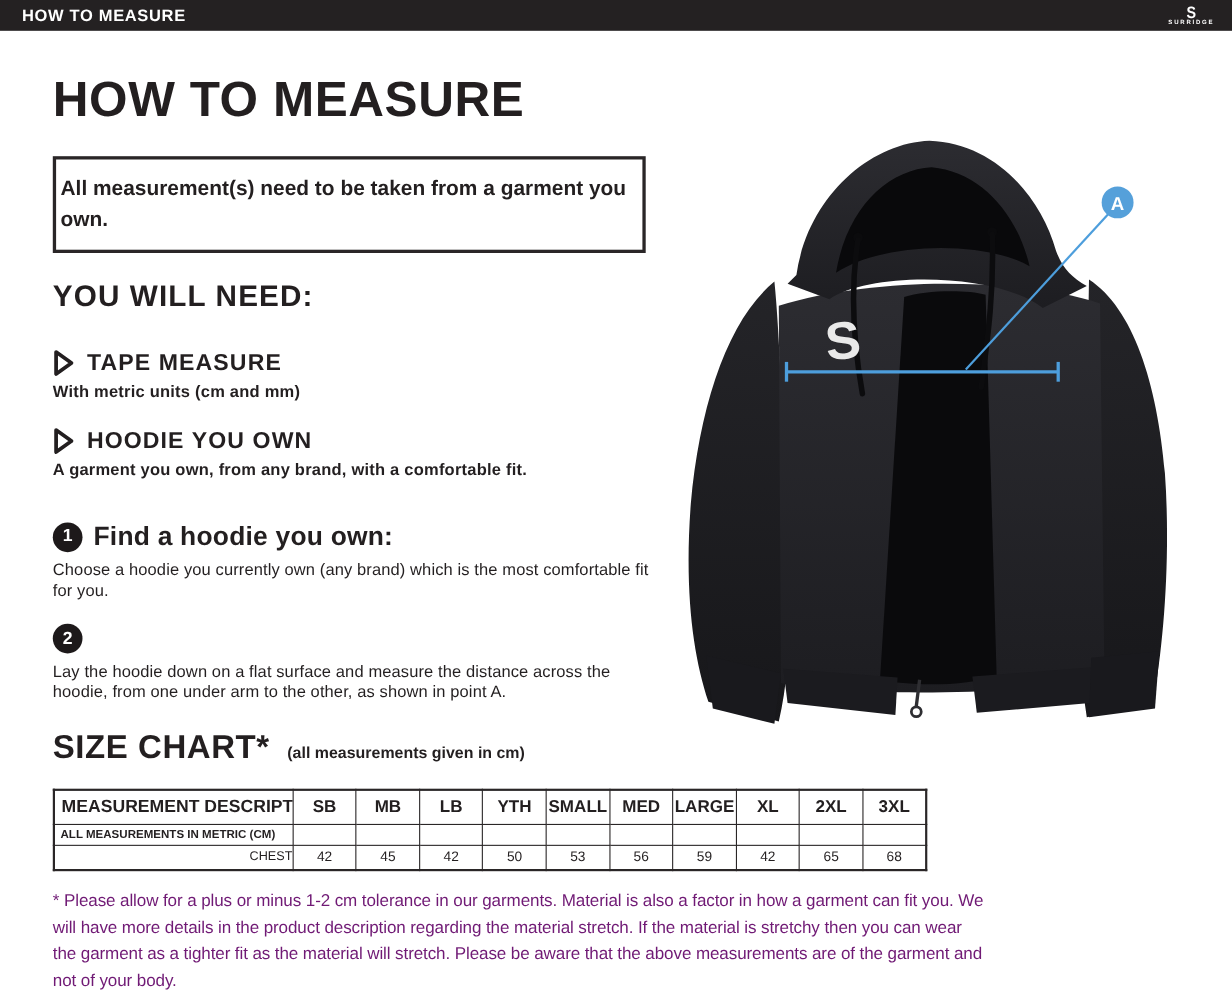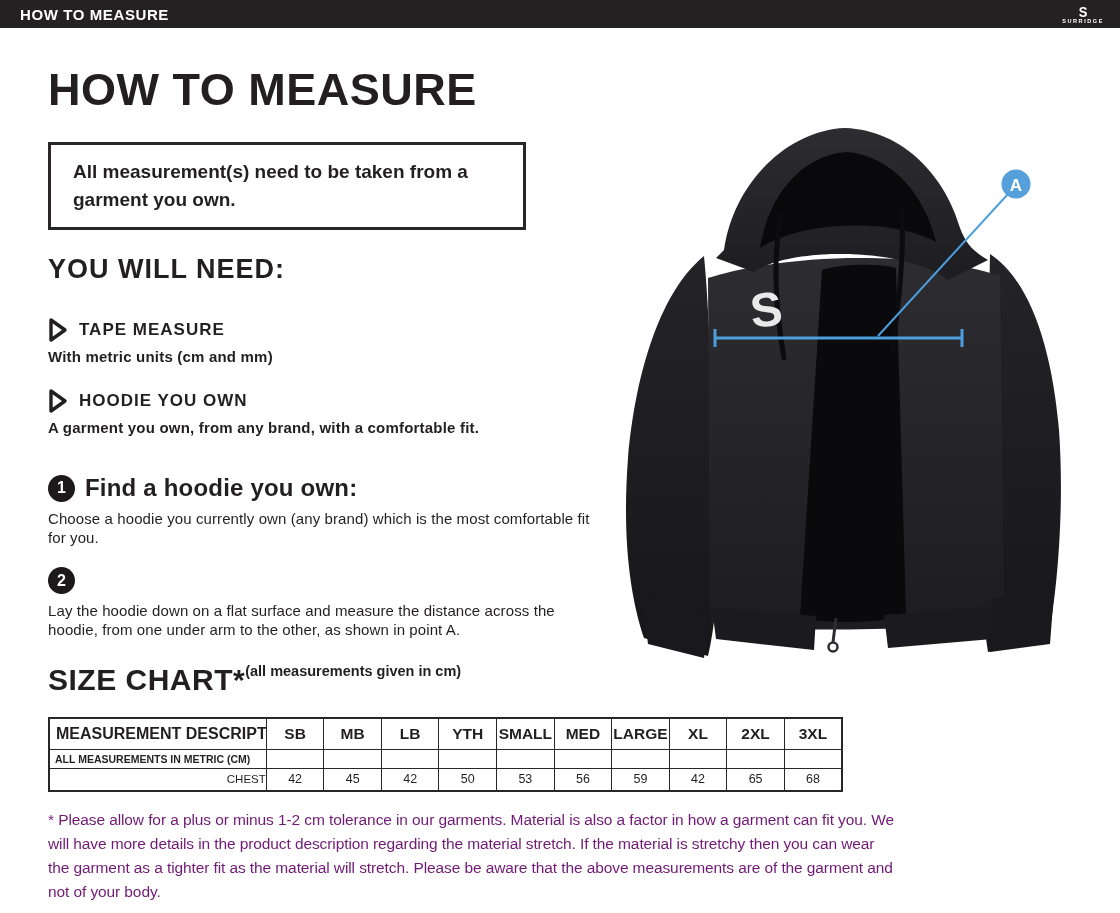--- a/index.html
+++ b/index.html
@@ -23,56 +23,56 @@
   .brand { display:flex; flex-direction:column; align-items:center; line-height:1; padding-top:1px; }
   .brand-mark { color:#fff; font-size:13px; font-weight:700; transform:scaleY(1.15); }
   .brand-name { color:#fff; font-size:5.5px; font-weight:700; letter-spacing:1.6px; margin-top:1px; }
 
   
   .h1 {
     position:absolute; left:48px; top:64px;
     font-size:45px; font-weight:800; letter-spacing:.5px; color:#231f20;
   }
   .note-box {
-    position:absolute; left:48px; top:142px; width:478px;
-    border:3px solid #2a2627; padding:13px 22px;
+    position:absolute; left:48px; top:142px; width:539px;
+    border:3px solid #2a2627; padding:13px 4px;
     font-size:19px; font-weight:700; line-height:28px;
   }
   .h2 {
     position:absolute; left:48px;
     font-size:27px; font-weight:700; letter-spacing:1px;
   }
   .h2.need { top:254px; }
 
   .need-item { position:absolute; left:48px; }
   .need-item.first { top:317px; }
   .need-item.second { top:388px; }
   .need-head { display:flex; align-items:center; gap:11px; }
   .tri-icon { flex:0 0 auto; display:block; }
-  .need-title { font-size:17px; font-weight:800; letter-spacing:1px; }
+  .need-title { font-size:21px; font-weight:800; letter-spacing:1px; }
   .need-desc { margin-top:5px; font-size:15px; font-weight:700; letter-spacing:.2px; }
 
   .step { position:absolute; left:48px; }
   .step.one { top:474px; }
   .step.two { top:567px; }
   .step-head { display:flex; align-items:center; gap:10px; }
   .step-badge {
     width:27px; height:27px; border-radius:50%; background:#1d191a;
     color:#fff; font-size:16px; font-weight:700;
     display:flex; align-items:center; justify-content:center; flex:0 0 auto;
   }
   .step-title { font-size:24px; font-weight:700; letter-spacing:.2px; }
   .step-desc {
     margin-top:7px; font-size:15px; font-weight:400; line-height:19px;
     width:555px; letter-spacing:.1px;
   }
 
   .sizechart-head {
     position:absolute; left:48px; top:663px;
-    display:flex; align-items:flex-start; gap:0;
+    display:flex; align-items:flex-end; gap:16px;
   }
   .sizechart-title { font-size:30px; font-weight:800; letter-spacing:.5px; }
   .sizechart-sub { font-size:14.5px; font-weight:700; padding-bottom:4px; }
 
   
   table.size-table {
     position:absolute; left:48px; top:717px; width:795px;
     border-collapse:collapse; table-layout:fixed;
     border:2px solid #2a2627;
   }

